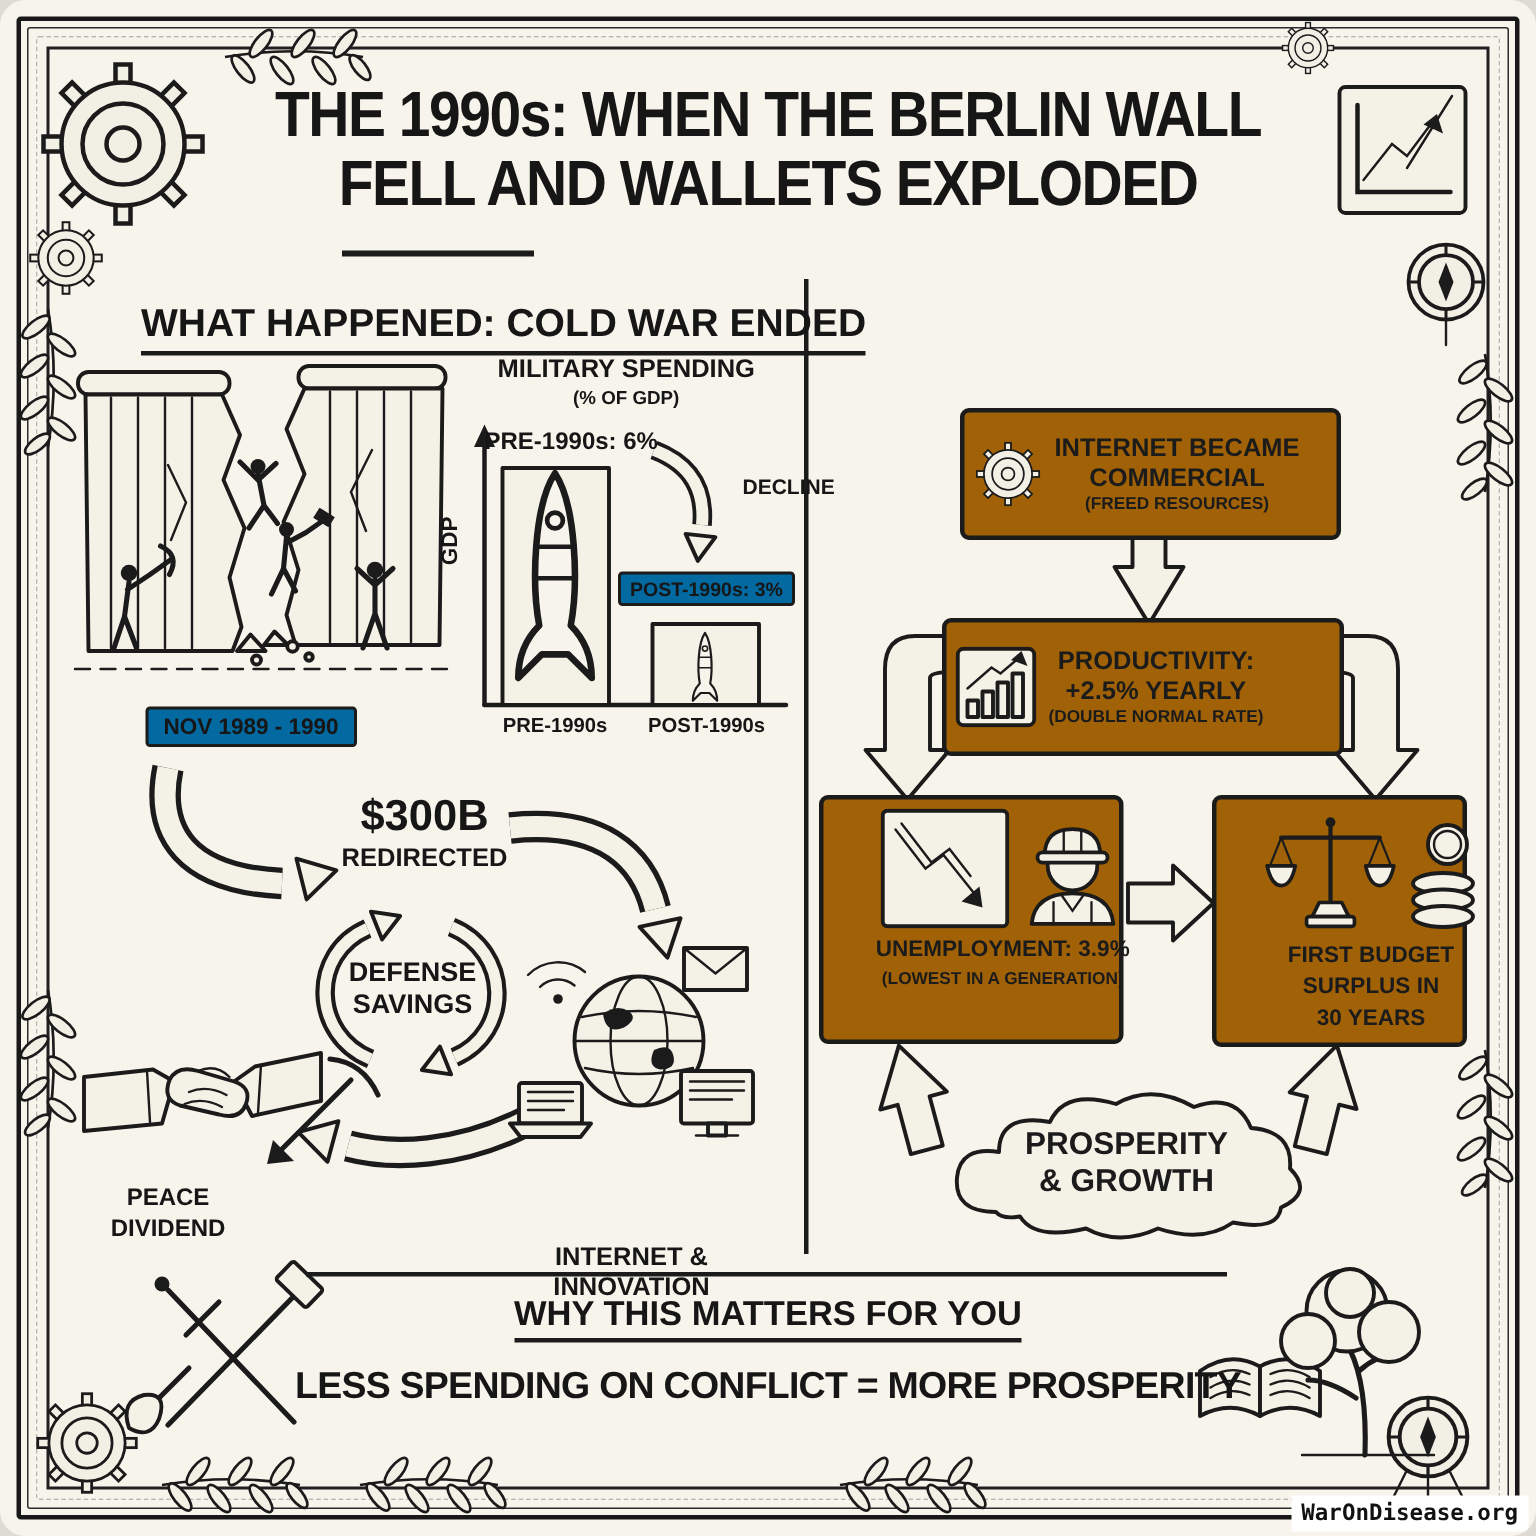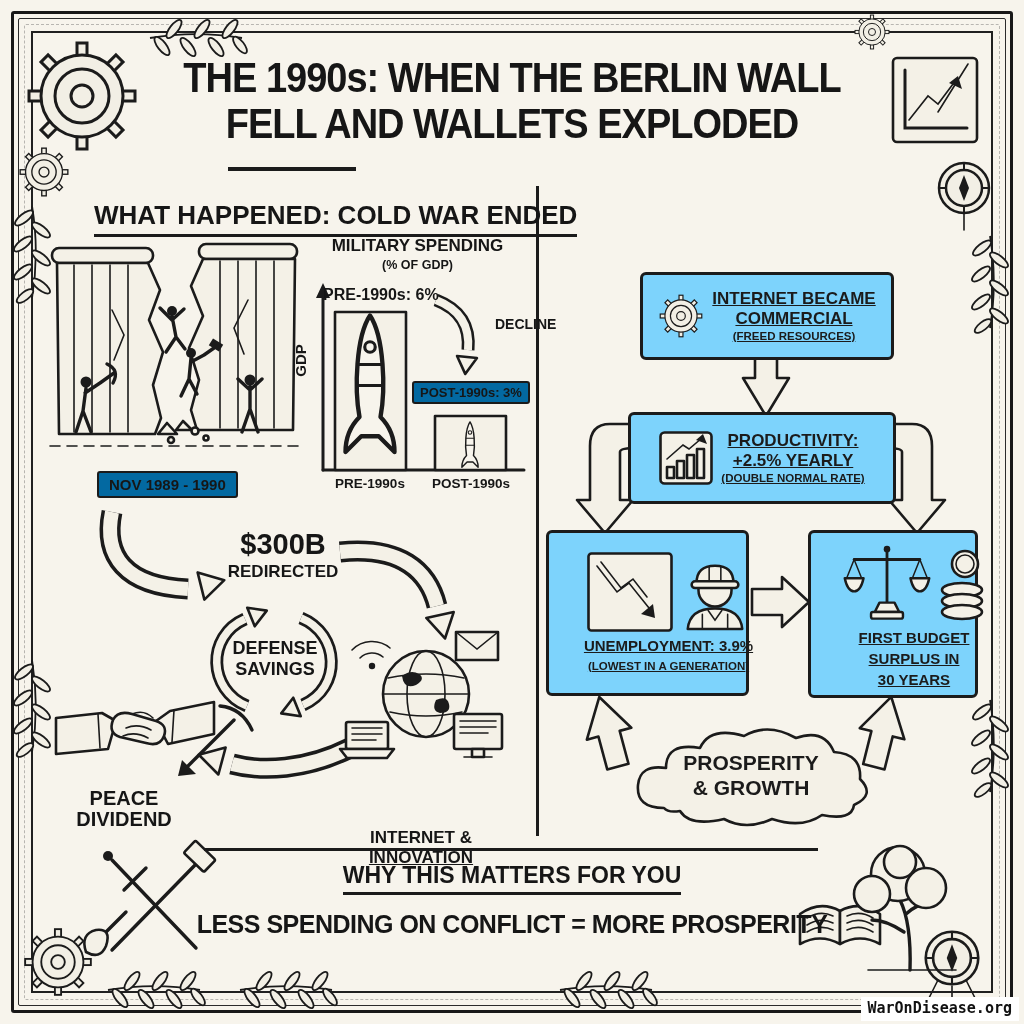--- a/index.html
+++ b/index.html
@@ -1,18 +1,18 @@
 <!DOCTYPE html>
 <html><head>
 <meta charset="utf-8">
 <style>
   * { margin:0; padding:0; box-sizing:border-box; }
   html,body { width:1024px; height:1024px; }
   body { font-family:"Liberation Sans", sans-serif; background:#dedbd2; }
-  .page { position:relative; width:1024px; height:1024px; background:#f7f4ec; overflow:hidden; color:#1b1b1b; }
+  .page { position:relative; width:1024px; height:1024px; background:#f7f4ec; overflow:hidden; color:#1b1b1b;border-radius:17px; }
 
   
   .frame-outer { position:absolute; inset:11px; border:3.5px solid #181818; border-radius:3px; }
   .frame-mid   { position:absolute; inset:18px; border:1.5px solid #2b2b2b; border-radius:2px; }
   .frame-band  { position:absolute; inset:24px; border:1px dashed rgba(40,40,40,.30); border-radius:2px; }
   .frame-inner { position:absolute; inset:31px; border:2.5px solid #202020; }
 
   .art { position:absolute; inset:0; width:1024px; height:1024px; }
 
   
@@ -30,22 +30,22 @@
   .aro { stroke:#f4f1e7; stroke-width:8; fill:none; }
 
   
   .t { position:absolute; font-weight:bold; color:#161616; white-space:nowrap; }
   .ctr { text-align:center; }
   .title-line { left:0; right:0; text-align:center; font-size:38px; letter-spacing:-1px; transform:scaleY(1.12); }
   .rule { position:absolute; background:#1b1b1b; }
   .underlined { border-bottom:3px solid #1b1b1b; padding-bottom:3px; }
   .labelbox { position:absolute; font-weight:bold; border:2.5px solid #1b1b1b; background:#0369a1; border-radius:3px; }
 
-  .box { position:absolute; border:3px solid #1b1b1b; background:#7dd3fc; border-radius:6px;
-         display:flex; align-items:center; justify-content:center; gap:8px; padding:6px;text-decoration:underline; }
+  .box { position:absolute; border:3px solid #1b1b1b; background:#a16207; border-radius:6px;
+         display:flex; align-items:center; gap:8px; padding:6px; }
   .box .col { display:flex; flex-direction:column; align-items:center; }
   .bl1 { font-size:17px; font-weight:bold; line-height:20px; white-space:nowrap; }
   .bl2 { font-size:15px; font-weight:bold; line-height:19px; white-space:nowrap; }
   .blsm { font-size:11.5px; font-weight:bold; line-height:15px; white-space:nowrap; }
   .vbox { flex-direction:column; gap:4px;padding-left:48px; }
   .iconrow { display:flex; align-items:flex-end; gap:6px; }
 
   .cloud-wrap { position:absolute; left:620px; top:712px; width:262px; height:126px; }
   .cloud-text { position:absolute; inset:0; display:flex; flex-direction:column; align-items:center; justify-content:center;
                 font-weight:bold; font-size:21px; line-height:25px; }
@@ -313,28 +313,28 @@
   <div class="labelbox t" style="left:97px; top:471px; font-size:15px; padding:3px 10px;">NOV 1989 - 1990</div>
 
   <div class="t ctr" style="left:211px; top:528px; width:144px; font-size:29px;">$300B</div>
   <div class="t ctr" style="left:211px; top:562px; width:144px; font-size:17px;">REDIRECTED</div>
 
   <div class="t ctr" style="left:214px; top:638px; width:122px; font-size:18px; line-height:21px;">
     <span style="display:block;">DEFENSE</span>
     <span style="display:block;">SAVINGS</span>
   </div>
 
-  <div class="t ctr" style="left:64px; top:788px; width:120px; font-size:20px; line-height:21px;">
+  <div class="t ctr" style="left:52px; top:788px; width:120px; font-size:16px; line-height:21px;">
     <span style="display:block;">PEACE</span>
     <span style="display:block;">DIVIDEND</span>
   </div>
 
   <div class="t ctr" style="left:346px; top:784px; width:150px; font-size:17px; line-height:20px;">
     <span style="display:block;margin-top:44px;">INTERNET &amp;</span>
-    <span style="display:block;text-decoration:underline;">INNOVATION</span>
+    <span style="display:block;">INNOVATION</span>
   </div>
 
 
   <div class="box" style="left:640px; top:272px; width:254px; height:88px;">
     <svg width="46" height="46" viewBox="-27 -27 54 54">
       <use href="#gear8" transform="scale(0.46)"></use>
     </svg>
     <div class="col">
       <span class="bl1">INTERNET BECAME</span>
       <span class="bl1">COMMERCIAL</span>

